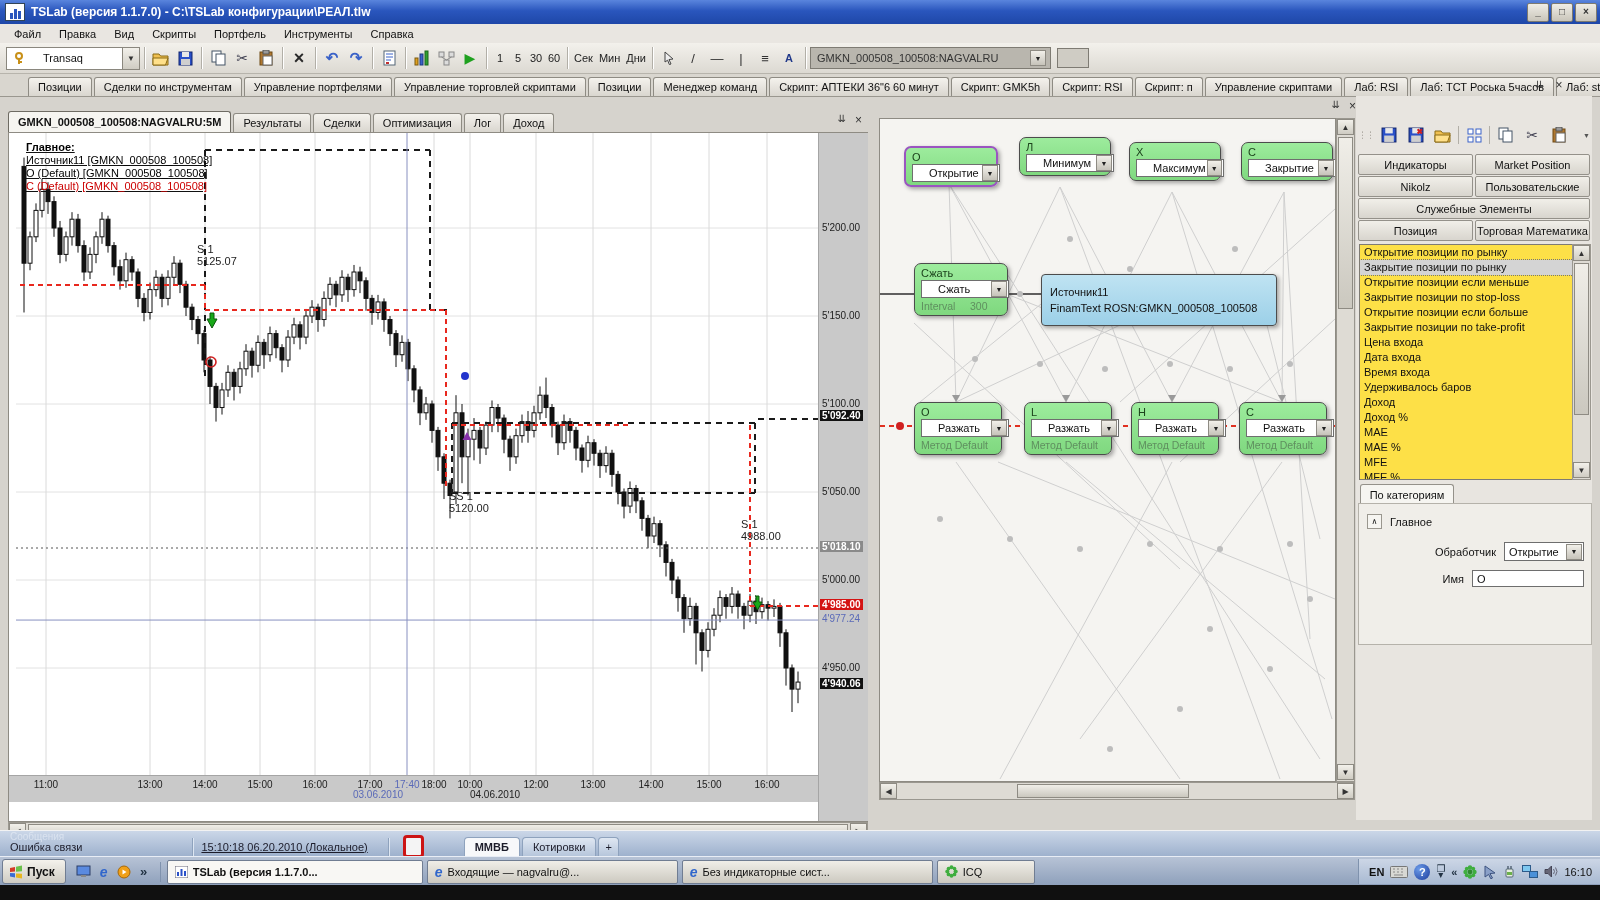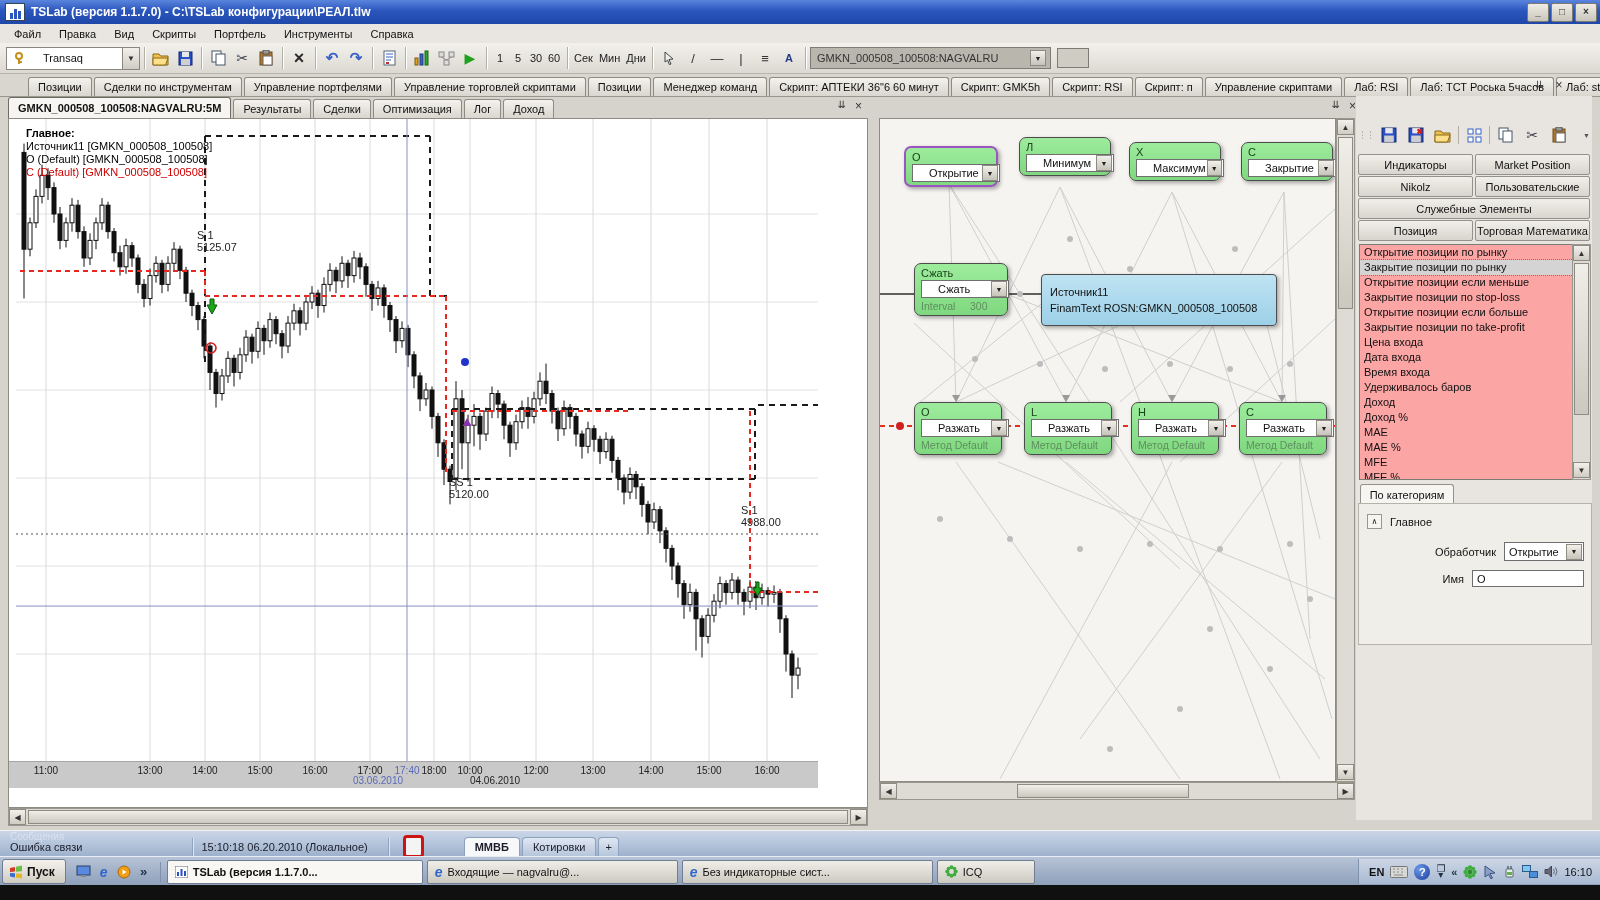--- a/index.html
+++ b/index.html
@@ -34,21 +34,21 @@
   
   #maintabs{left:0;top:74px;width:1600px;height:22px;background:#d9d6cf;border-bottom:1px solid #9a978f;
     display:flex;align-items:flex-end;padding-left:28px;}
   .tab{height:18px;display:flex;align-items:center;padding:0 9px;margin-right:2px;
     background:linear-gradient(180deg,#f4f2ed,#d9d6cf);border:1px solid #8e8b83;border-bottom:none;
     border-radius:3px 3px 0 0;white-space:nowrap;font-size:11px;}
   .tab.active{background:#f6f5f1;font-weight:bold;height:20px;border-color:#6e6b63;}
   .strip-ico{font-size:10px;color:#333;width:14px;text-align:center;}
   
   .panel-tabs{display:flex;align-items:flex-end;height:22px;}
-  #chart-panel{left:8px;top:96px;width:860px;height:724px;}
+  #chart-panel{left:8px;top:110px;width:860px;height:724px;}
   #chart-body{position:absolute;left:0;top:22px;width:858px;height:688px;border:1px solid #8e8b83;background:#fff;}
   #chart-canvas{position:absolute;left:7px;top:0px;width:802px;height:642px;background:#fff;overflow:hidden;}
   #price-axis{position:absolute;left:809px;top:0;width:49px;height:688px;background:#c9c9c9;border-left:1px solid #a5a5a5;font-size:10px;}
   #time-axis{position:absolute;left:0;top:642px;width:809px;height:26px;background:#c9c9c9;border-top:1px solid #a5a5a5;font-size:10px;}
   .yl{position:absolute;left:3px;}
   .badge{position:absolute;left:1px;padding:0 2px;color:#fff;font-weight:bold;}
   .xl{position:absolute;top:3px;transform:translateX(-50%);}
   .legend-line{line-height:13px;font-size:11px;}
   .hscroll{position:absolute;height:16px;background:#dedbd4;border:1px solid #9a978f;display:flex;align-items:center;justify-content:space-between;}
   .sbarrow{width:15px;height:14px;background:linear-gradient(180deg,#f2f0ea,#cfccc3);border:1px solid #8e8b83;
@@ -70,21 +70,21 @@
   .node .sub{color:#5f8f5f;margin-top:2px;font-size:10.5px;}
   #src-node{position:absolute;border:1px solid #4c4c4c;border-radius:4px;background:linear-gradient(180deg,#bfe3f2,#9cd0e8);
     box-shadow:2px 2px 4px rgba(0,0,0,.35);padding:11px 8px;font-size:11px;}
   
   #sidebar{left:1356px;top:96px;width:236px;height:724px;background:#e8e5e0;}
   #sb-icons{position:absolute;left:2px;top:26px;width:232px;height:26px;display:flex;align-items:center;gap:3px;}
   .sbico{width:24px;height:22px;display:flex;align-items:center;justify-content:center;}
   .cat-row{position:absolute;left:2px;width:232px;display:flex;gap:2px;}
   .cat-btn{flex:1;height:19px;background:linear-gradient(180deg,#f1efe9,#d8d5ce);border:1px solid #94918a;
     border-radius:2px;display:flex;align-items:center;justify-content:center;font-size:11px;white-space:nowrap;}
-  #palette-list{position:absolute;left:3px;top:148px;width:213px;height:234px;background:#fca5a5;border:1px solid #7e7b73;overflow:hidden;}
+  #palette-list{position:absolute;left:3px;top:148px;width:213px;height:234px;background:#fde047;border:1px solid #7e7b73;overflow:hidden;}
   .lb-item{height:15px;line-height:15px;padding-left:4px;white-space:nowrap;}
   .lb-item.sel{background:#d4d4d4;outline:1px dotted #777;}
   #list-vscroll{position:absolute;left:216px;top:148px;width:17px;height:234px;background:#dedbd4;border:1px solid #9a978f;}
   #cat-tab{position:absolute;left:4px;top:388px;width:92px;height:20px;background:#f6f5f1;border:1px solid #94918a;border-bottom:1px solid #f6f5f1;
     border-radius:3px 3px 0 0;display:flex;align-items:center;justify-content:center;}
   #props{position:absolute;left:2px;top:407px;width:232px;height:140px;background:#f0eee9;border:1px solid #b5b2aa;}
   .prow{position:absolute;display:flex;align-items:center;}
   .pselect{width:74px;height:17px;background:#fff;border:1px solid #6e6e6e;display:flex;align-items:center;justify-content:space-between;padding-left:4px;}
   .pinput{width:106px;height:15px;background:#fff;border:1px solid #6e6e6e;padding-left:4px;display:flex;align-items:center;}
   
@@ -573,27 +573,40 @@
             <circle cx="449" cy="243" r="4" fill="#2233cc"></circle>
             <path d="M451 299 l4.5 8 h-9 z" fill="#8833aa"></path>
             <path d="M739 463 h4 v6 h3 l-4.5 8 l-4.5 -8 h3 v-6 z" fill="#18a818" stroke="#0a560a"></path>
             <text x="181" y="120" font-size="11" fill="#222" font-family="Liberation Sans">S 1</text>
             <text x="181" y="132" font-size="11" fill="#222" font-family="Liberation Sans">5125.07</text>
             <text x="433" y="367" font-size="11" fill="#222" font-family="Liberation Sans">SS 1</text>
             <text x="433" y="379" font-size="11" fill="#222" font-family="Liberation Sans">5120.00</text>
             <text x="725" y="395" font-size="11" fill="#222" font-family="Liberation Sans">S 1</text>
             <text x="725" y="407" font-size="11" fill="#222" font-family="Liberation Sans">4988.00</text>
           </svg>
-        <div id="legend" class="abs" style="left:10px;top:8px;">
+        <div id="legend" class="abs" style="left:10px;top:8px;text-decoration:underline;">
             <div class="legend-line" style="color: rgb(0, 0, 0); font-weight: bold;">Главное:</div>
             <div class="legend-line" style="color: rgb(0, 0, 0);">Источник11 [GMKN_000508_100508]</div>
             <div class="legend-line" style="color: rgb(0, 0, 0);">O (Default) [GMKN_000508_100508]</div>
             <div class="legend-line" style="color: rgb(204, 0, 0);">C (Default) [GMKN_000508_100508]</div>
           </div>
       </div>
+      <div id="price-axis">
+          <div class="yl" style="top: 89px; color: rgb(34, 34, 34);">5'200.00</div>
+          <div class="yl" style="top: 177px; color: rgb(34, 34, 34);">5'150.00</div>
+          <div class="yl" style="top: 265px; color: rgb(34, 34, 34);">5'100.00</div>
+          <div class="yl" style="top: 353px; color: rgb(34, 34, 34);">5'050.00</div>
+          <div class="yl" style="top: 441px; color: rgb(34, 34, 34);">5'000.00</div>
+          <div class="yl" style="top: 529px; color: rgb(34, 34, 34);">4'950.00</div>
+          <div class="badge" style="top: 277.376px; background: rgb(17, 17, 17);">5'092.40</div>
+          <div class="badge" style="top: 408.144px; background: rgb(138, 138, 138);">5'018.10</div>
+          <div class="badge" style="top: 466.4px; background: rgb(212, 20, 20);">4'985.00</div>
+          <div class="badge" style="top: 480.058px; background: none; color: rgb(90, 106, 184); font-weight: normal;">4'977.24</div>
+          <div class="badge" style="top: 545.494px; background: rgb(17, 17, 17);">4'940.06</div>
+        </div>
       <div id="time-axis">
           <div class="xl" style="left: 37px; color: rgb(34, 34, 34);">11:00</div>
           <div class="xl" style="left: 141px; color: rgb(34, 34, 34);">13:00</div>
           <div class="xl" style="left: 196px; color: rgb(34, 34, 34);">14:00</div>
           <div class="xl" style="left: 251px; color: rgb(34, 34, 34);">15:00</div>
           <div class="xl" style="left: 306px; color: rgb(34, 34, 34);">16:00</div>
           <div class="xl" style="left: 361px; color: rgb(34, 34, 34);">17:00</div>
           <div class="xl" style="left: 398px; color: rgb(90, 106, 184);">17:40</div>
           <div class="xl" style="left: 425px; color: rgb(34, 34, 34);">18:00</div>
           <div class="xl" style="left: 461px; color: rgb(34, 34, 34);">10:00</div>
@@ -883,21 +896,21 @@
             <span>O</span>
           </div>
       </div>
     </div>
   </div>
 
   <div id="statusbar" class="abs">
     <span style="position:absolute;left:10px;top:0px;color:#eef3fa;opacity:.55;font-size:10px;">Сообщения</span>
     <span style="margin-left:10px;margin-top:6px;">Ошибка связи</span>
     <div class="ssep" style="margin-left:110px;margin-top:6px;"></div>
-    <span style="margin-top:6px;">15:10:18 06.20.2010 (Локальное)</span>
+    <span style="margin-top:6px;text-decoration:underline;">15:10:18 06.20.2010 (Локальное)</span>
     <div class="ssep" style="margin-left:20px;margin-top:6px;"></div>
     <div id="red-ind" style="margin-left:6px;margin-top:5px;"></div>
     <div style="margin-left:40px;display:flex;" id="status-tabs">
         <div class="stab active">ММВБ</div>
         <div class="stab">Котировки</div>
         <div class="stab" style="padding: 0px 6px;">+</div>
       </div>
   </div>
 
   <div id="taskbar" class="abs">

